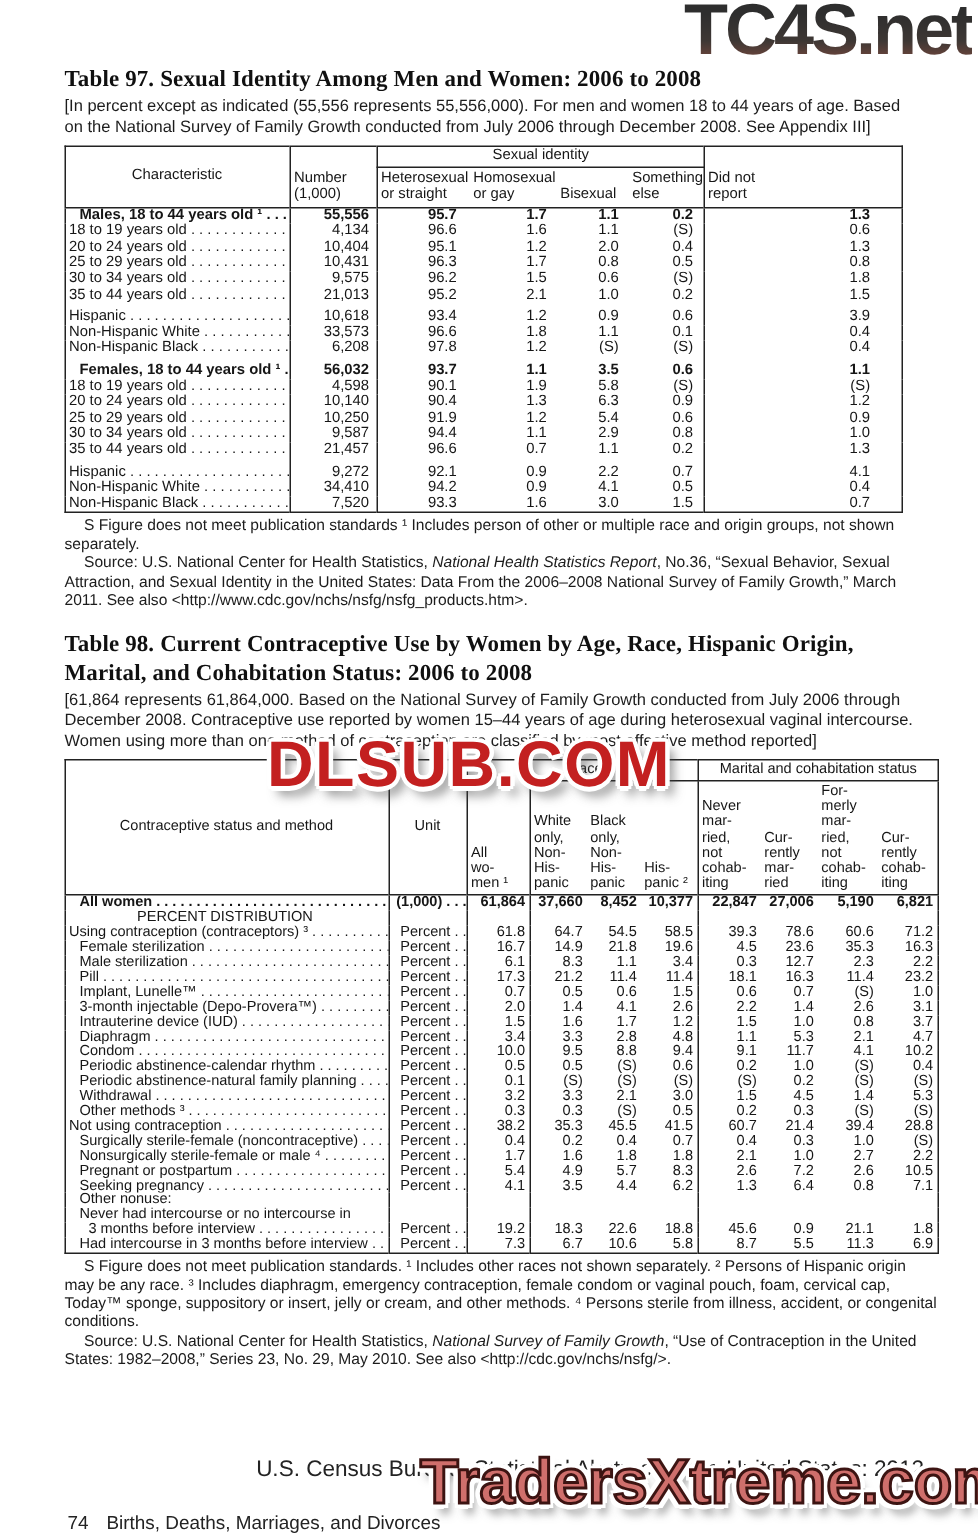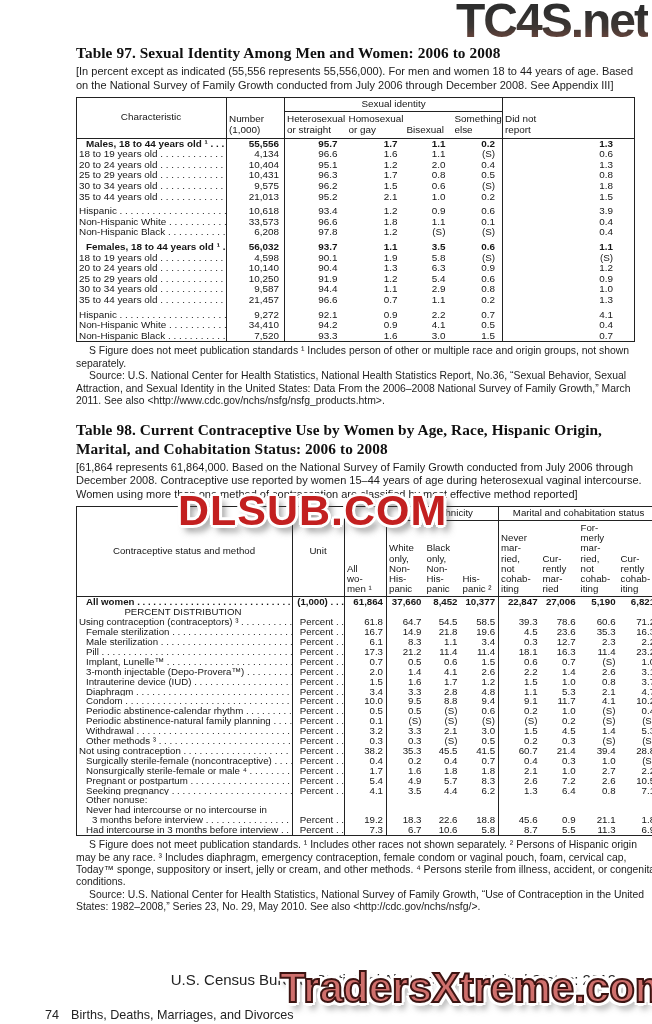--- a/index.html
+++ b/index.html
@@ -1,21 +1,21 @@
 <!DOCTYPE html>
 <html><head>
 <meta charset="utf-8">
 <style>
   html,body{margin:0;padding:0}
   body{
     width:652px;height:1024px;background:#ffffff;position:relative;overflow:hidden;
     font-family:"Liberation Sans",sans-serif;color:#161616;
     -webkit-font-smoothing:antialiased;
   }
-  .content{padding:44px 30px 0 76px;position:relative}
+  .content{padding:44px 30px 0 43px;position:relative}
 
   .tbl-title{
     font-family:"Liberation Serif",serif;font-weight:bold;
     font-size:15.3px;line-height:18.4px;letter-spacing:.1px;color:#101010;
   }
   .t98-title{margin-top:14px;width:566px}
   .tbl-note{font-size:11px;line-height:13.2px;margin-top:3px;color:#1c1c1c}
   .t97-note{width:558px}
   .t98-note{width:582px}
 
@@ -49,21 +49,21 @@
   .t97 td.num:nth-child(6){padding-right:7px}
   .t97 td.num:nth-child(7){padding-right:21px}
   tr.b{font-weight:bold}
   tr.gap td{padding-top:4px}
   tr.sub td.lbl{text-align:center;padding-left:0}
 
   .fn{font-size:10.4px;line-height:12.4px;margin-top:3px;color:#1c1c1c}
   .t97-fn{width:558px}
   .t98-fn{width:582px}
   .fn p{margin:0;text-indent:13px}
-  .ital{}
+  .ital{font-style:italic}
 
   .page-footer{position:absolute;left:45px;top:1008px;font-size:12.6px;color:#232323;white-space:nowrap}
   .page-footer .chapter{margin-left:12px}
   .census-line{position:absolute;right:36px;top:971px;font-size:15px;color:#232323;white-space:nowrap}
 
   .wm{position:absolute;font-weight:bold;white-space:nowrap;pointer-events:none}
   .wm-top{
     top:-7px;right:4px;font-size:48px;letter-spacing:-2px;
     background:linear-gradient(180deg,#2e2e2e 30%,#3d3734 62%,#7c4a3f 92%);
     -webkit-background-clip:text;background-clip:text;color:transparent;

